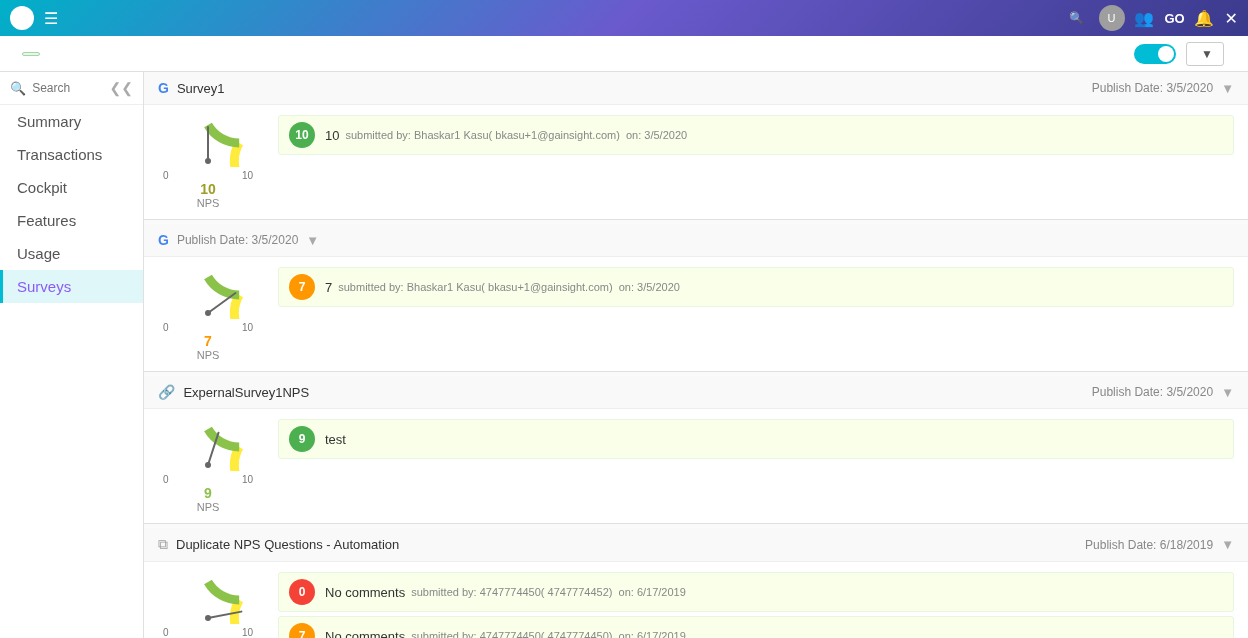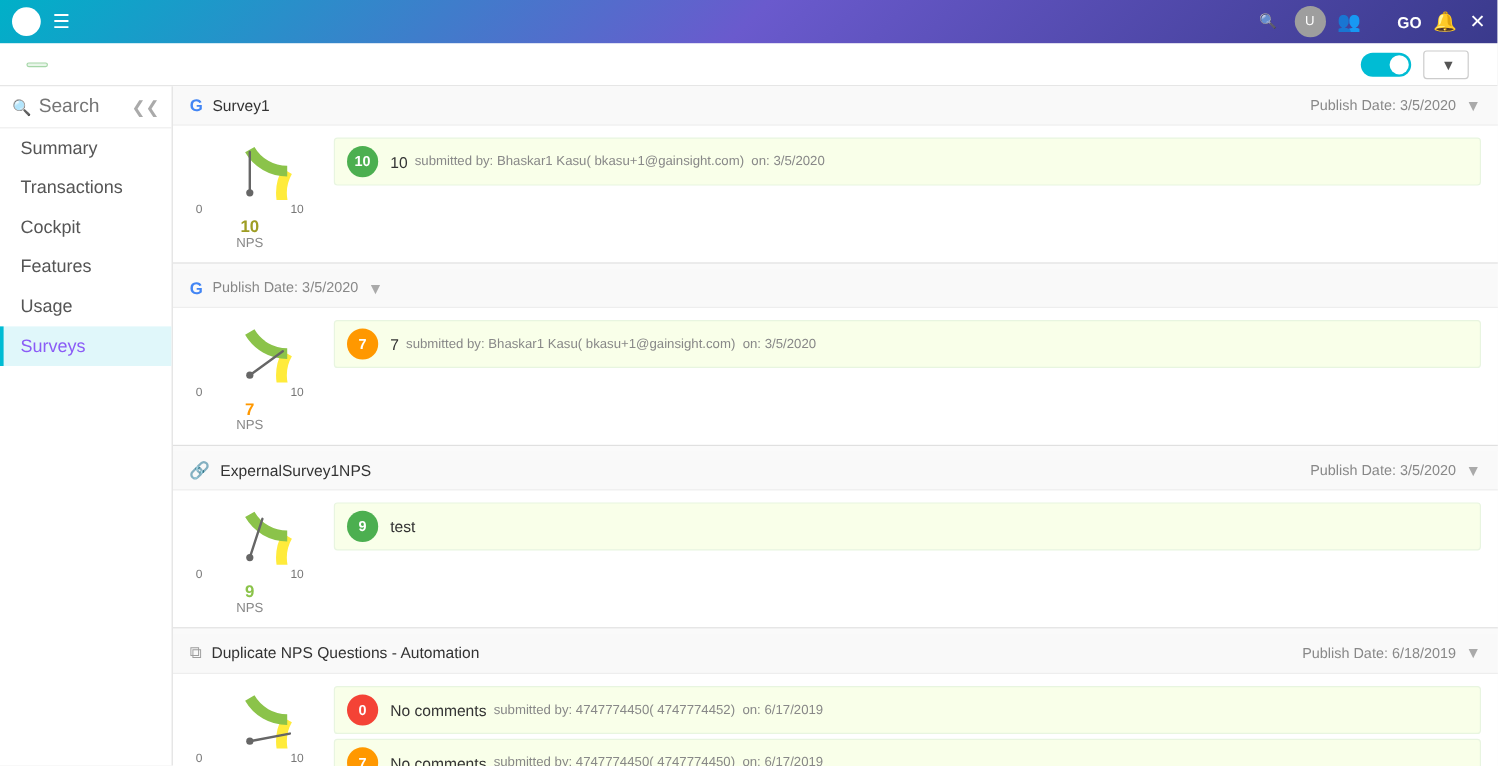--- a/index.html
+++ b/index.html
@@ -157,21 +157,21 @@
   <div class="g-logo"></div>
   <span class="hamburger">☰</span>
   <span class="app-title"></span>
   <div class="right-icons">
     <div class="search-area">
       <span>🔍</span>
       <span style="font-size:11px;opacity:0.85;font-style:italic;"></span>
     </div>
     <div class="avatar" style="background:#9e9e9e; width:26px; height:26px; border-radius:50%; display:flex; align-items:center; justify-content:center; color:white; font-size:11px;">U</div>
     <span style="color:white; font-size:16px;">👥</span>
-    <span style="color:white; font-size:13px; font-weight:bold;margin-left:20px;">GO</span>
+    <span style="color:white; font-size:13px; font-weight:bold;">GO</span>
     <span style="color:white; font-size:16px;">🔔</span>
     <span style="color:white; font-size:16px;">✕</span>
   </div>
 </div>
 
 <div class="sub-header">
   <span class="shop-name"></span>
   <span class="badge-active"></span>
   <div class="right-controls">
     <span class="scrolling-label"></span>
@@ -187,21 +187,21 @@
     </button>
     <span class="more-btn"></span>
   </div>
 </div>
 
 <div class="main-layout">
 
   <div class="sidebar">
     <div class="sidebar-search">
       <span style="color:#aaa; font-size:13px;">🔍</span>
-      <input type="text" style="border: none; outline: none; font-size: 16px; color: rgb(85, 85, 85); width: 80%; background: transparent;" placeholder="Search">
+      <input type="text" style="border: none; outline: none; font-size: 12px; color: rgb(85, 85, 85); width: 80%; background: transparent;" placeholder="Search">
       <span class="sidebar-collapse">❮❮</span>
     </div>
     <div id="sidebar-items">
         <div class="sidebar-item">Summary</div>
         <div class="sidebar-item">Transactions</div>
         <div class="sidebar-item">Cockpit</div>
         <div class="sidebar-item">Features</div>
         <div class="sidebar-item">Usage</div>
         <div class="sidebar-item active">Surveys</div>
       </div>

